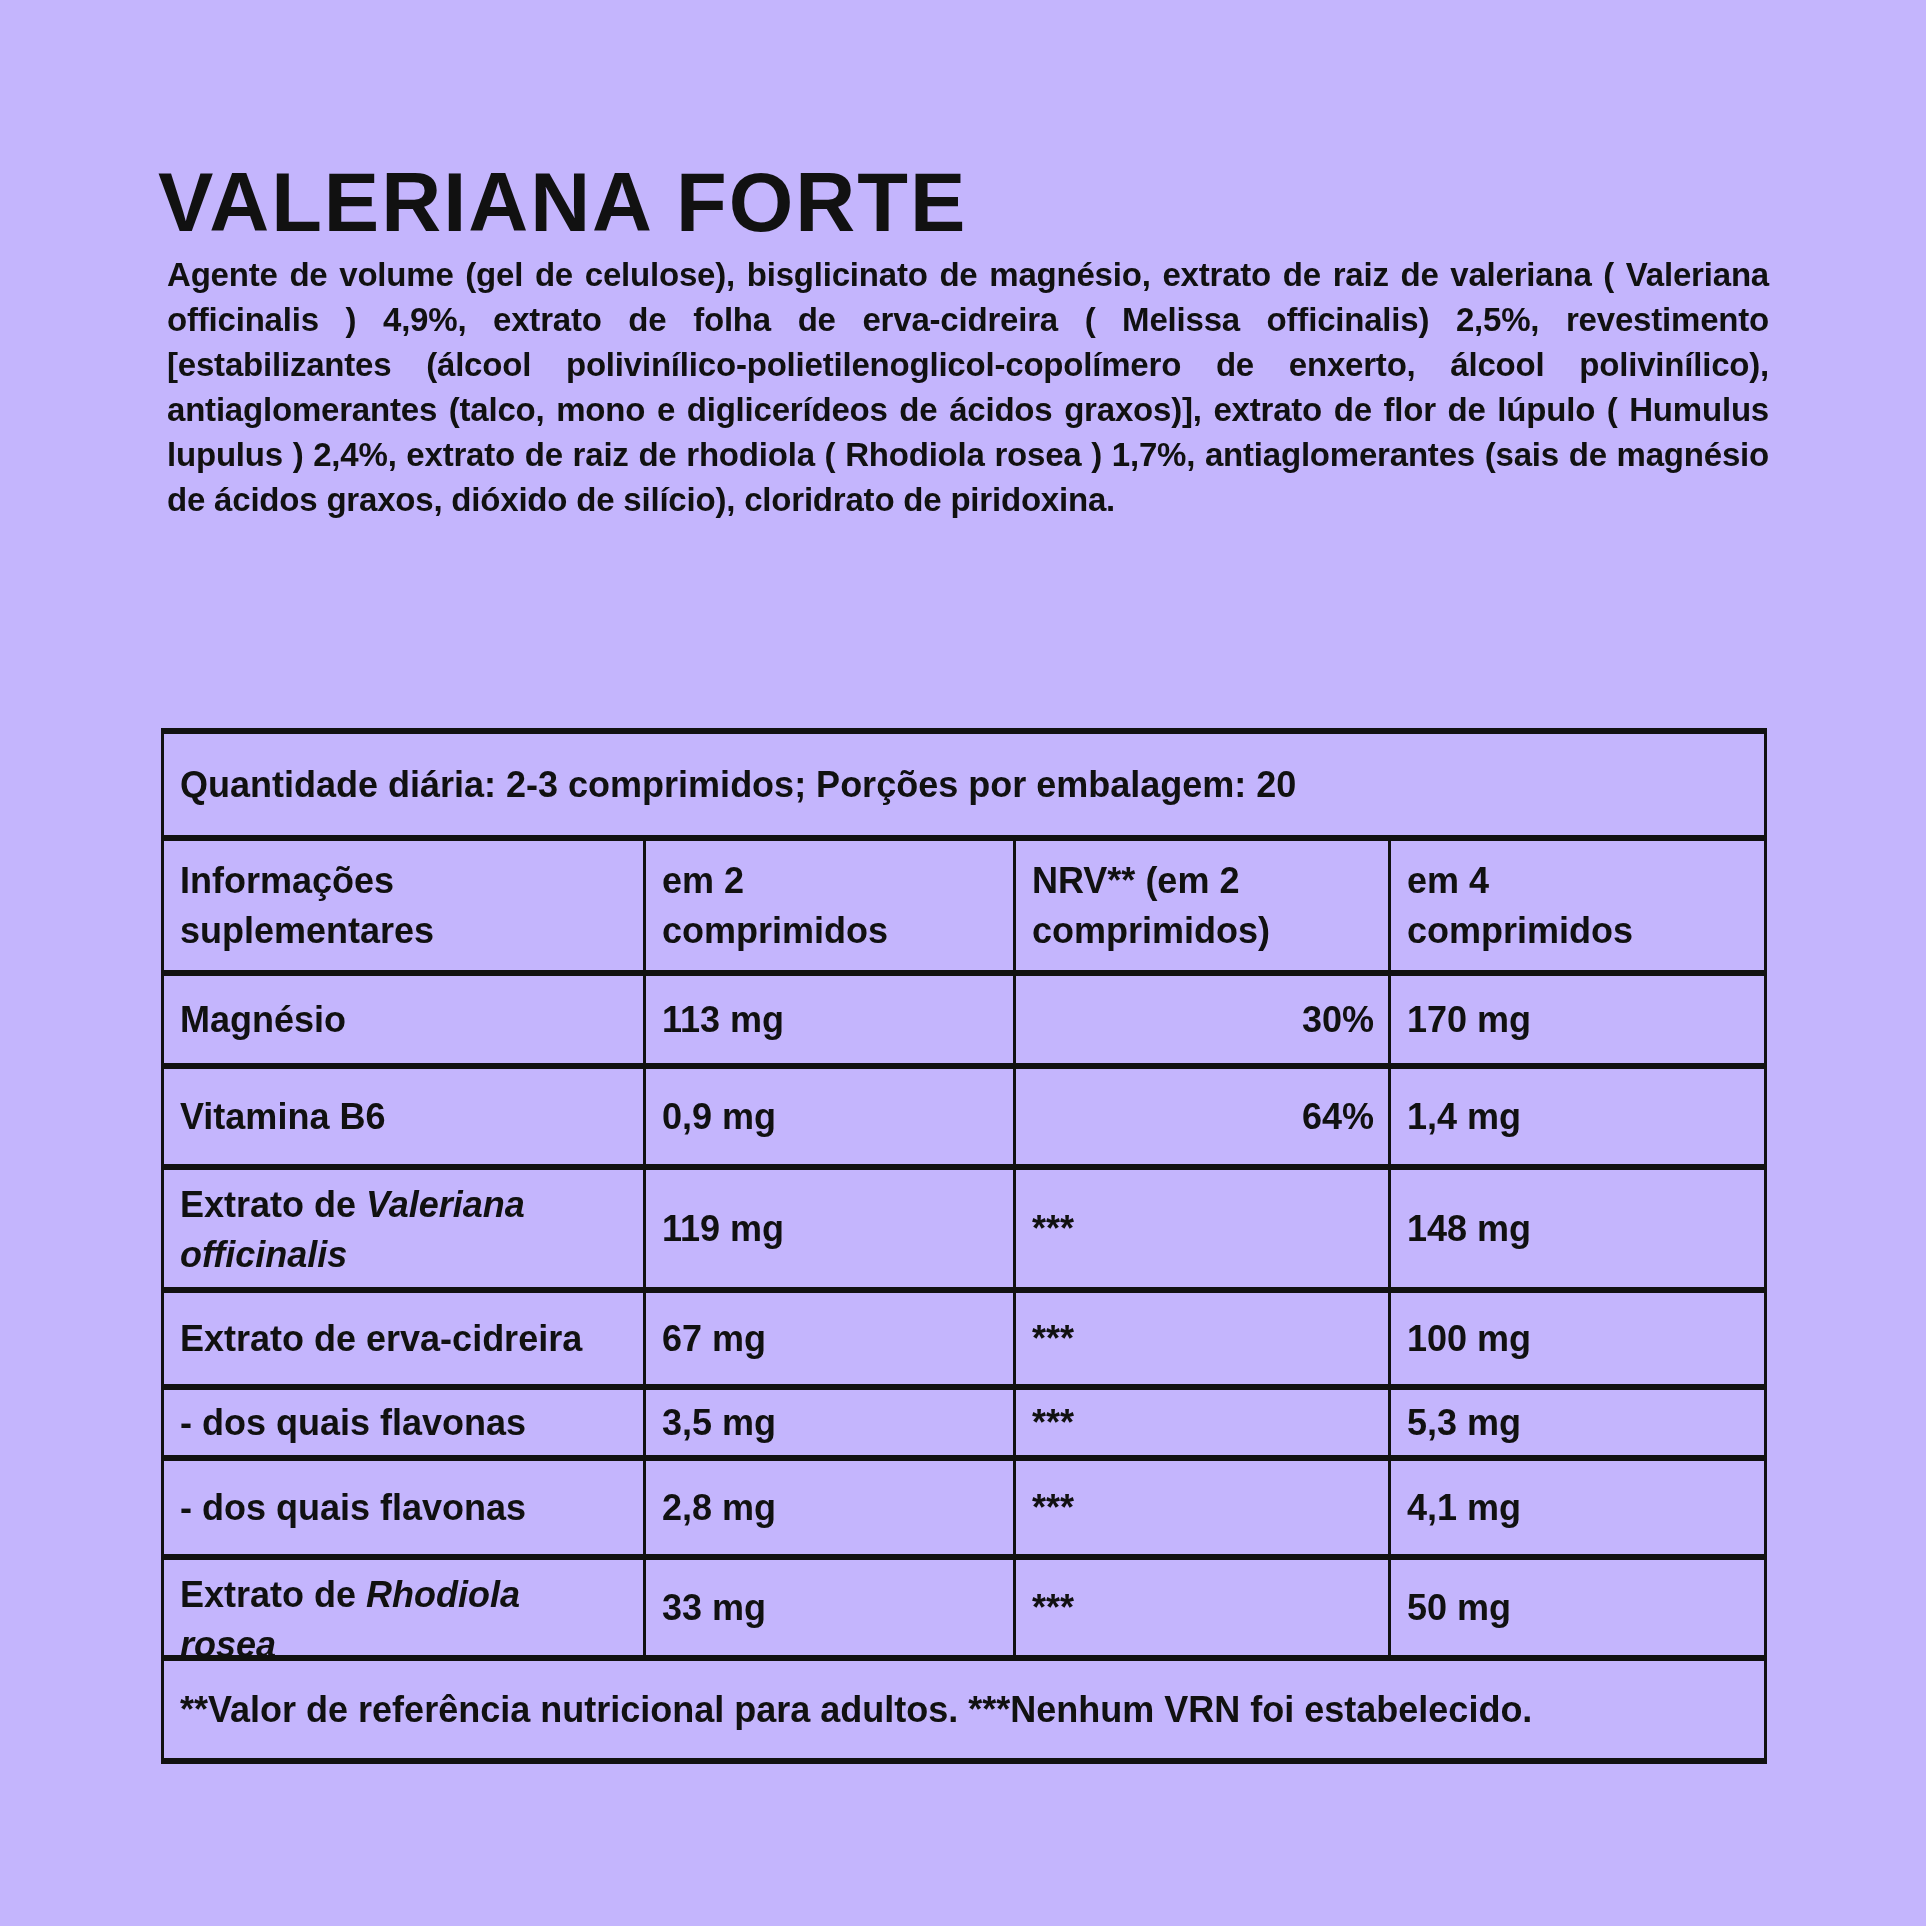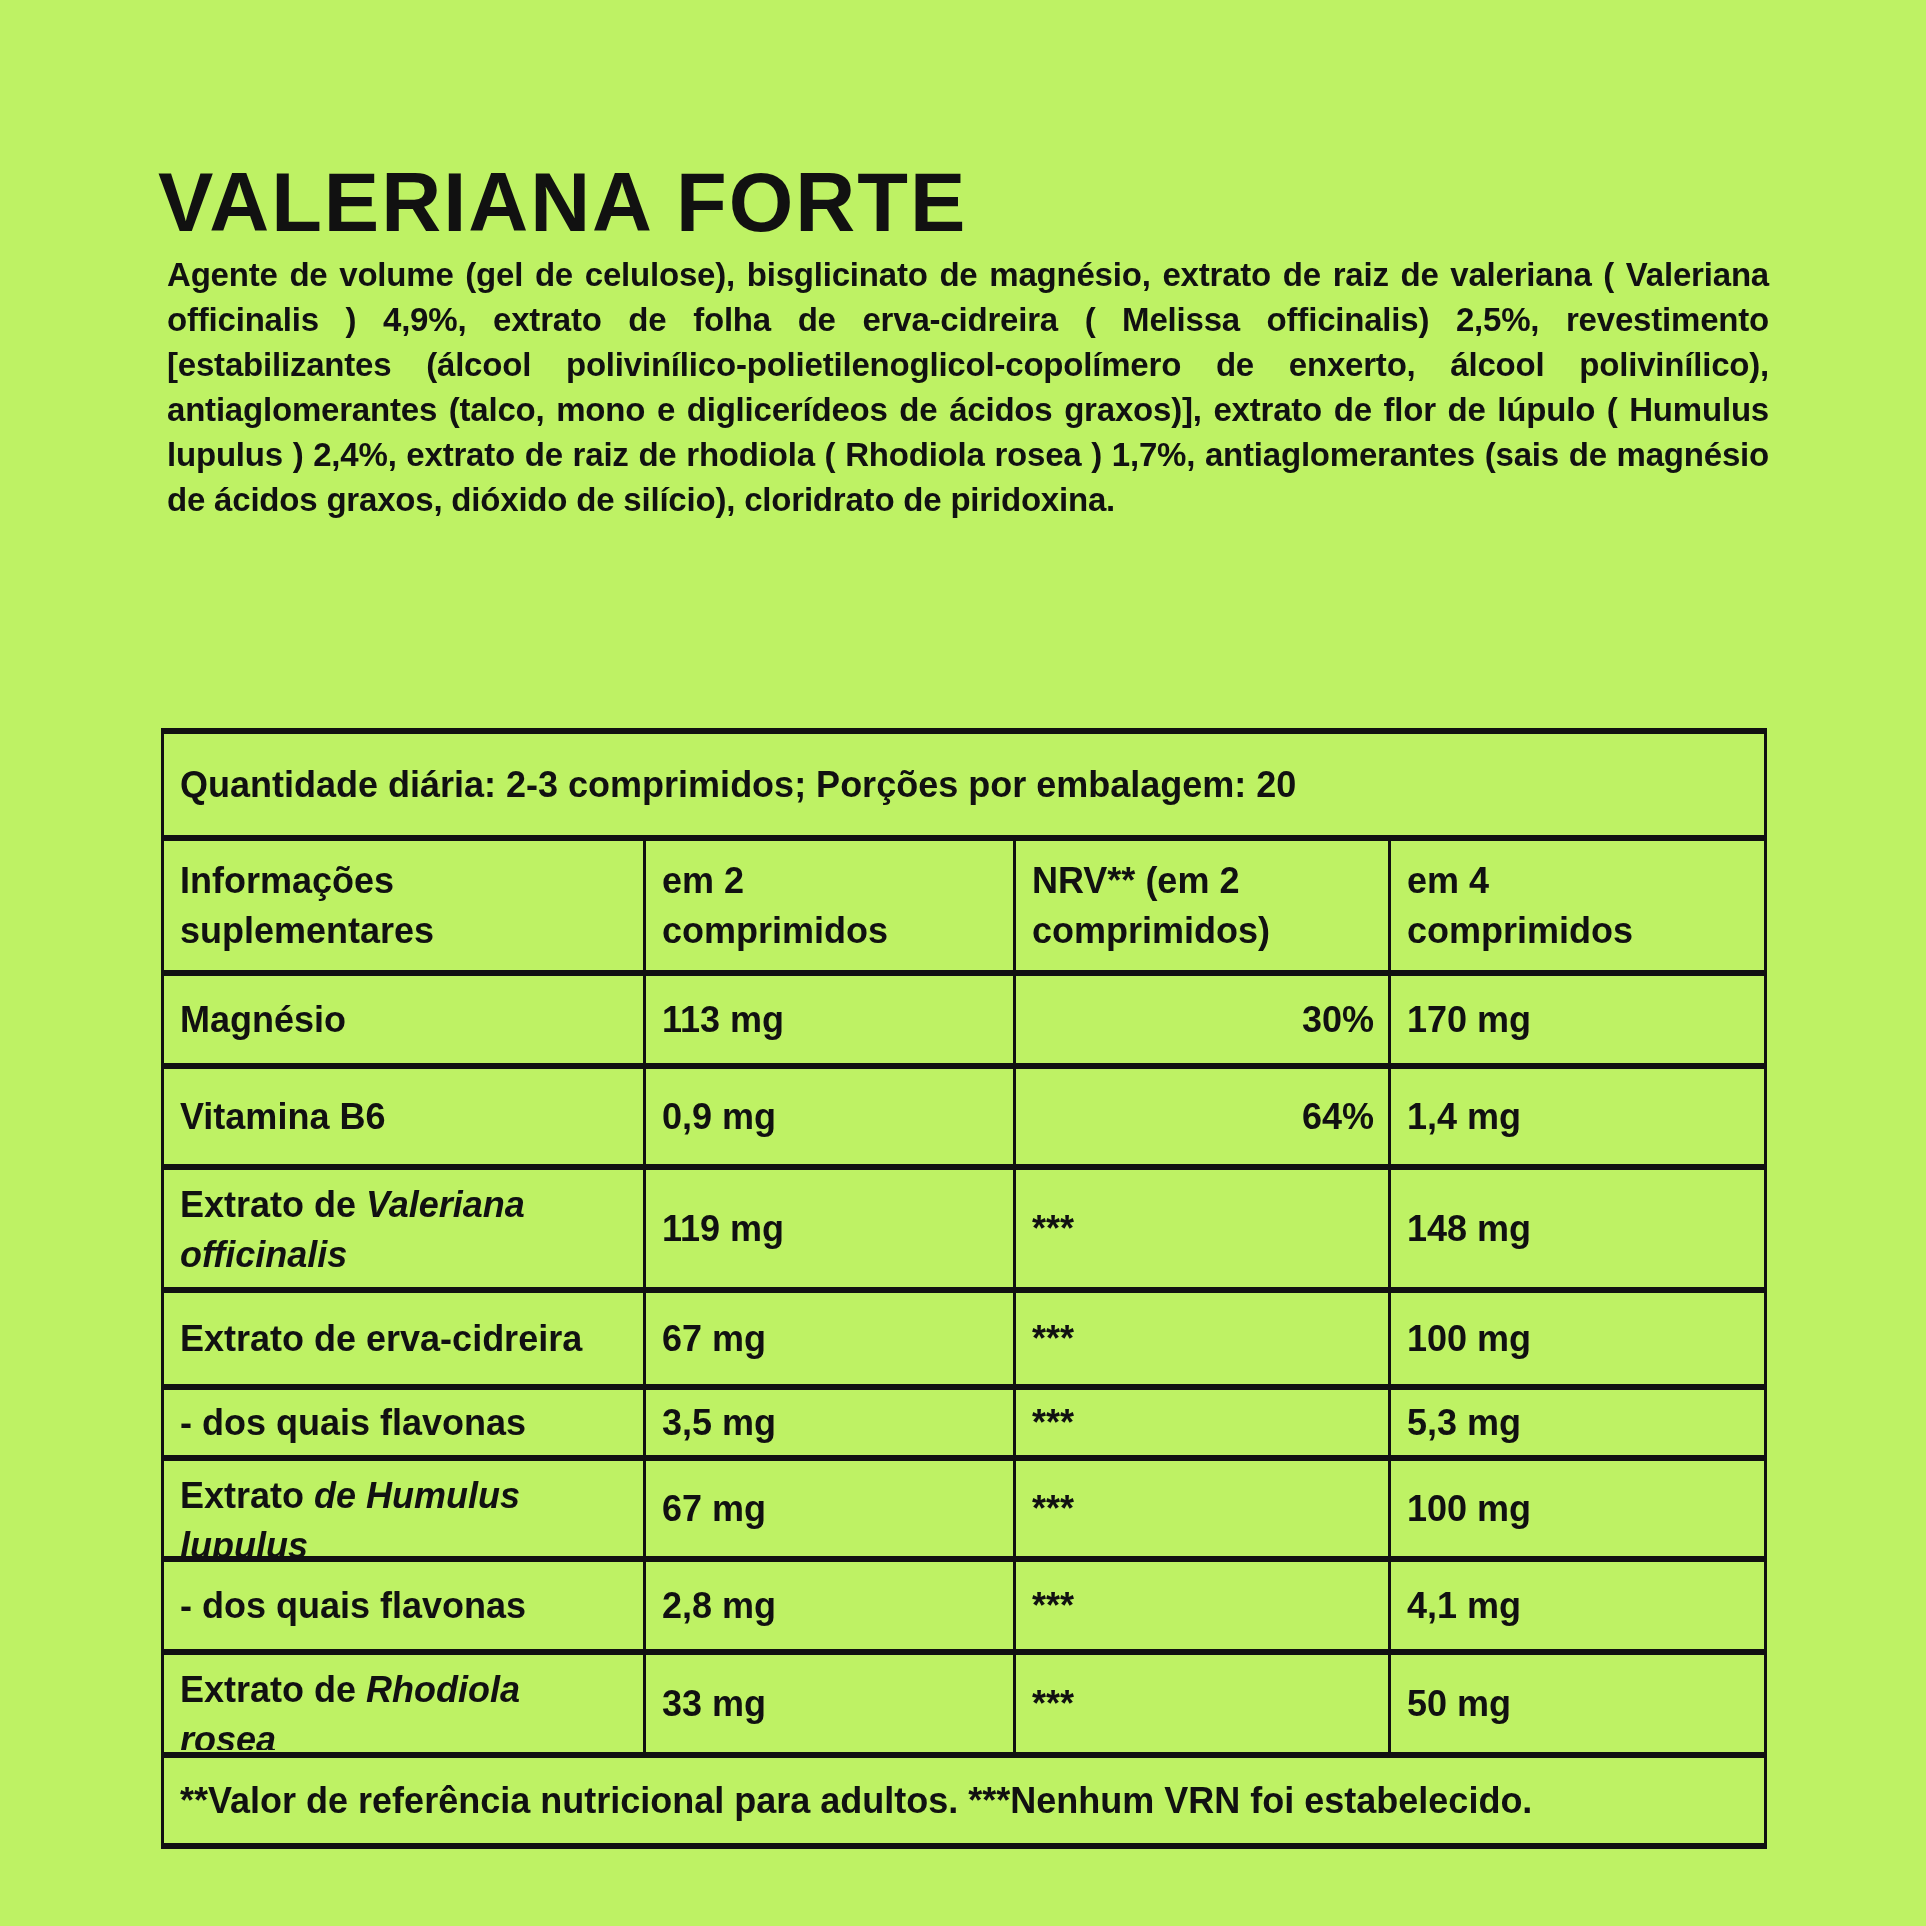--- a/index.html
+++ b/index.html
@@ -1,20 +1,20 @@
 <!DOCTYPE html>
 <html><head>
 <meta charset="utf-8">
 <style>
   html, body { margin: 0; padding: 0; background: #ffffff; }
   .page {
     position: relative;
     width: 1927px;
     height: 1927px;
-    background: #bef264;
+    background: #c4b5fd;
     color: #111111;
     font-family: "Liberation Sans", sans-serif;
     overflow: hidden;
   }
   .title {
     position: absolute;
     left: 158px;
     top: 161px;
     margin: 0;
     font-size: 83px;
@@ -131,27 +131,20 @@
           <td>67 mg</td>
           <td>***</td>
           <td>100 mg</td>
         </tr>
         <tr>
           <td class="nm-td"><div class="nm"><span>- dos quais flavonas</span></div></td>
           <td>3,5 mg</td>
           <td>***</td>
           <td>5,3 mg</td>
         </tr>
-        <tr class="clip">
-          <td class="nm-td two"><div class="nm"><span>Extrato </span><span class="it">de Humulus
-lupulus</span></div></td>
-          <td>67 mg</td>
-          <td>***</td>
-          <td>100 mg</td>
-        </tr>
         <tr>
           <td class="nm-td"><div class="nm"><span>- dos quais flavonas</span></div></td>
           <td>2,8 mg</td>
           <td>***</td>
           <td>4,1 mg</td>
         </tr>
         <tr class="clip">
           <td class="nm-td two"><div class="nm"><span>Extrato de </span><span class="it">Rhodiola
 rosea</span></div></td>
           <td>33 mg</td>

